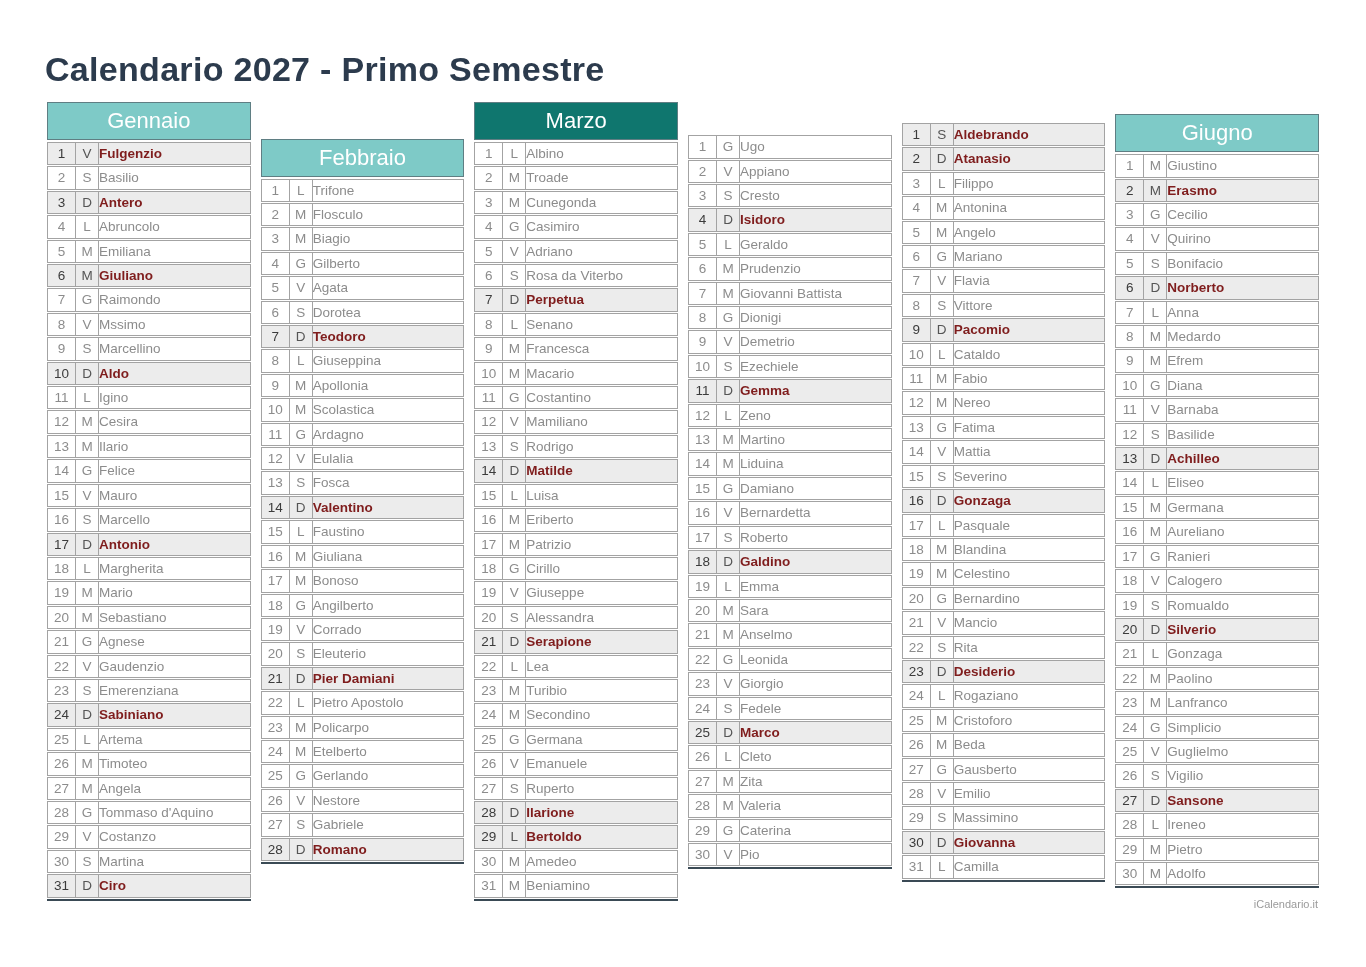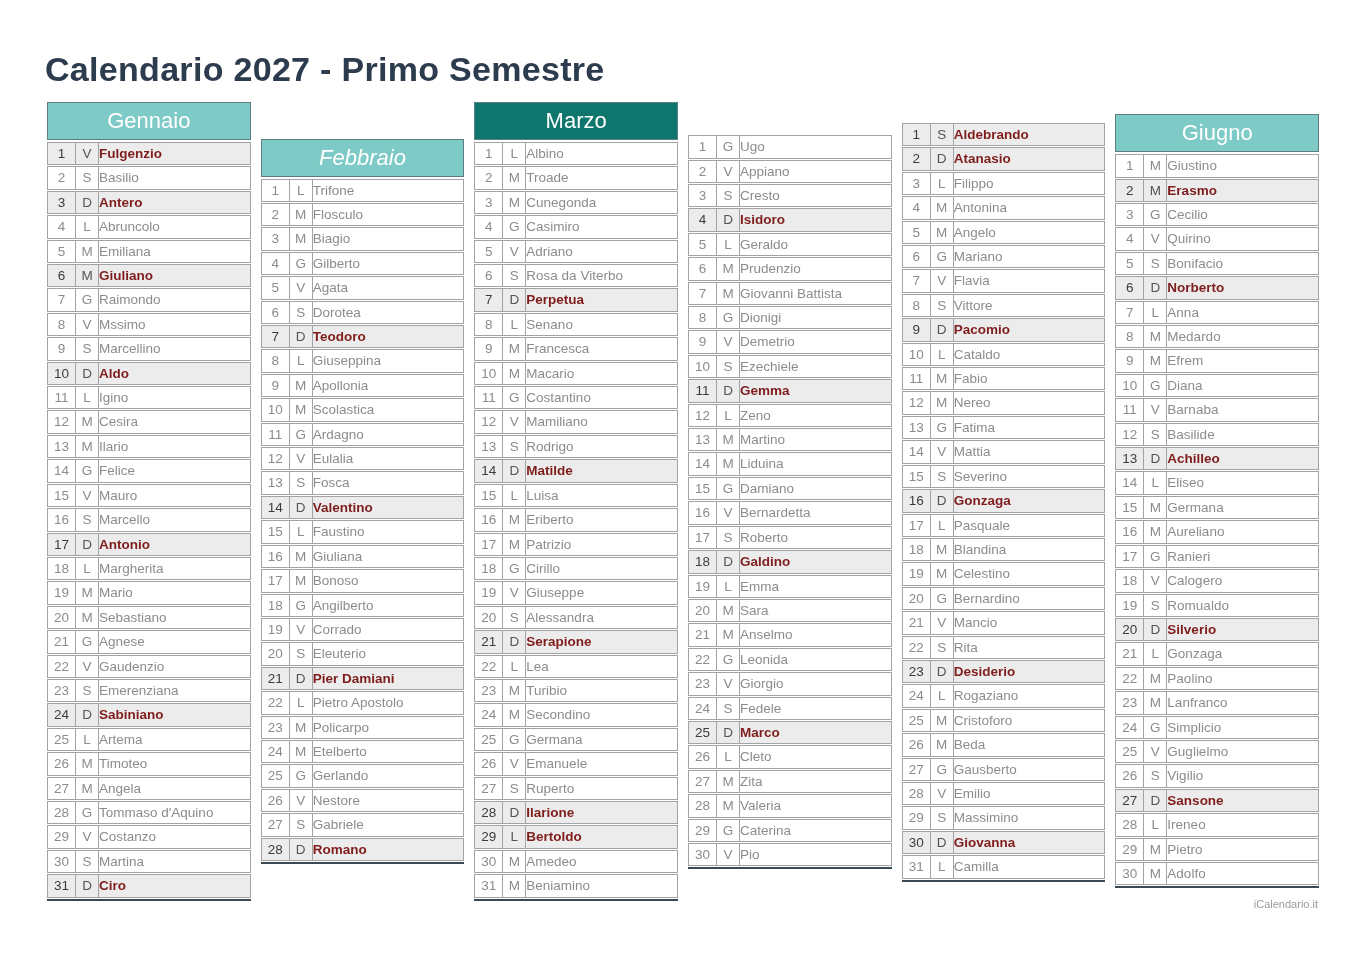--- a/index.html
+++ b/index.html
@@ -215,21 +215,21 @@
             </tr>
             <tr class="day hl">
               <td class="num">31</td>
               <td class="dow">D</td>
               <td class="saint">Ciro</td>
             </tr>
           </tbody>
         </table>
       </div>
       <div class="month">
-        <div class="month-header" style="background: rgb(126, 202, 199); color: rgb(255, 255, 255); font-style: italic;">Febbraio</div>
+        <div class="month-header" style="background: rgb(126, 202, 199); color: rgb(255, 255, 255);">Febbraio</div>
         <table class="days">
           <tbody>
             <tr class="day">
               <td class="num">1</td>
               <td class="dow">L</td>
               <td class="saint">Trifone</td>
             </tr>
             <tr class="day">
               <td class="num">2</td>
               <td class="dow">M</td>

